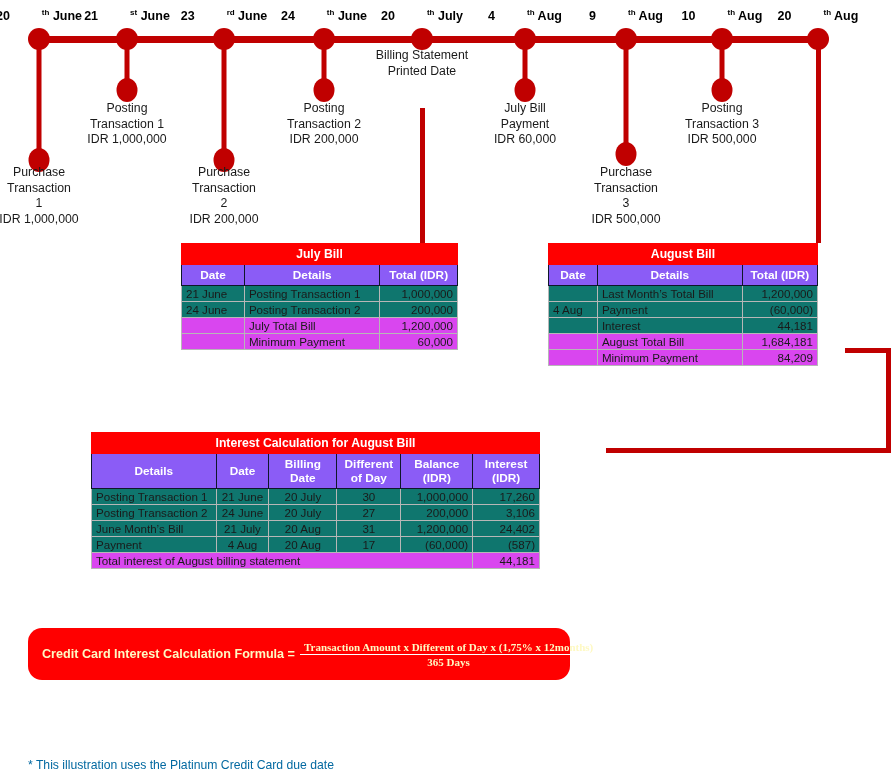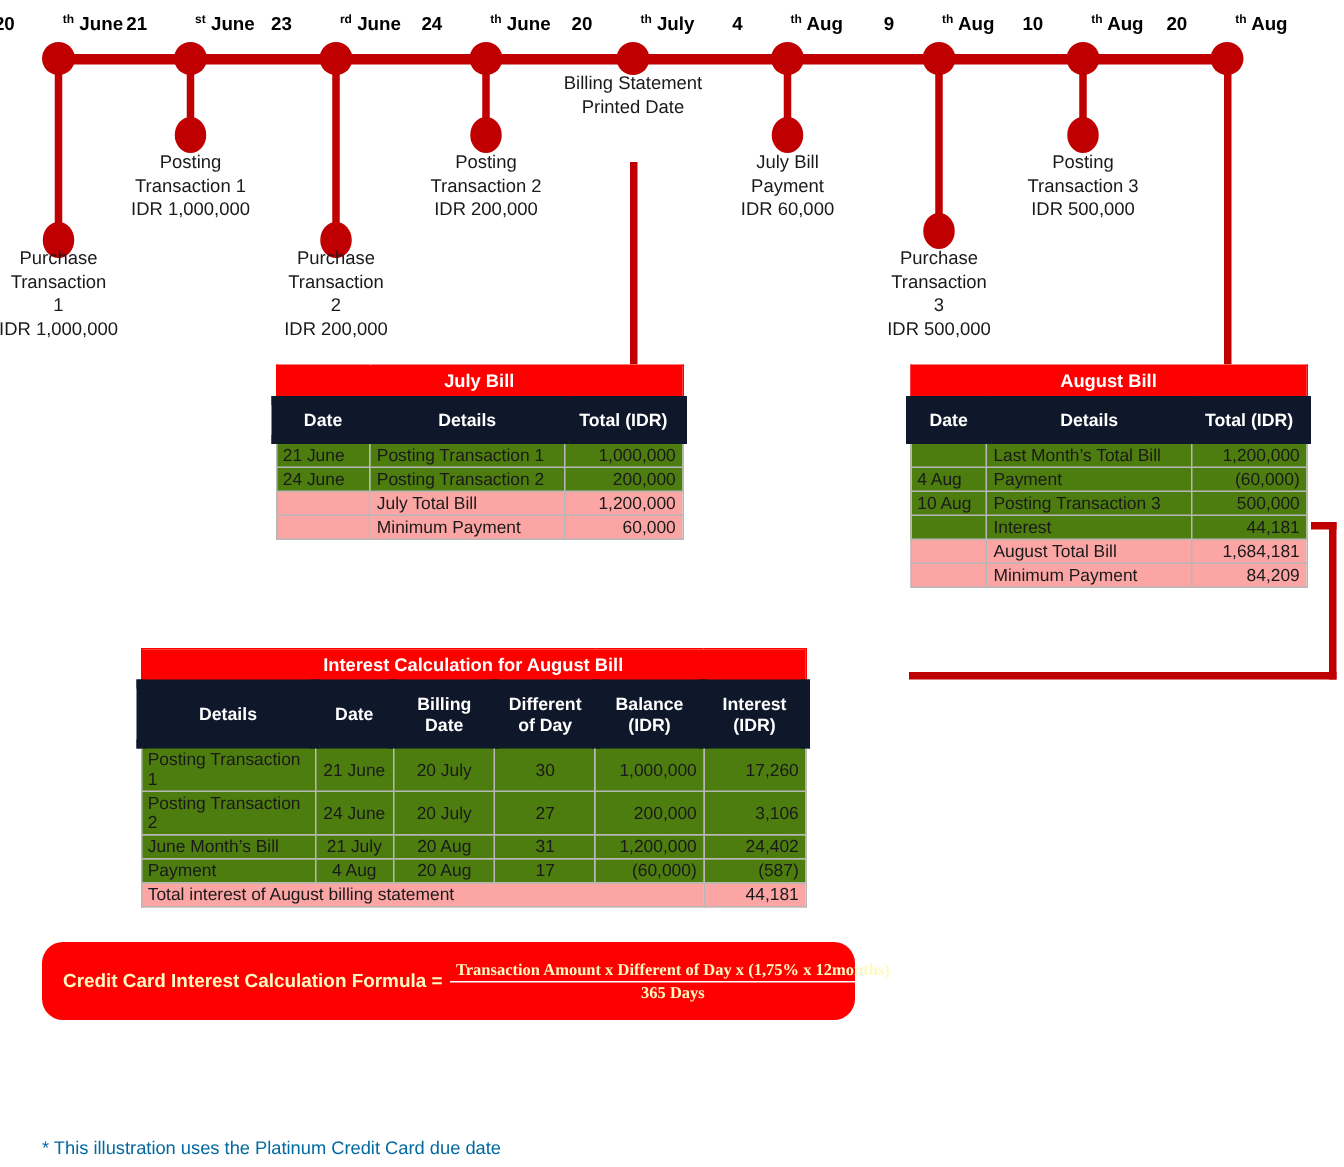--- a/index.html
+++ b/index.html
@@ -36,27 +36,27 @@
 
   
   .tbl{position:absolute;border-collapse:collapse;font-size:11.6px;
        border:1px solid #808080;background:#fff;}
   .tbl td,.tbl th{padding:1px 4px;border:1px solid #b7b7b7;}
   .tbl .ttl{
     background:#FF0000;color:#fff;font-weight:bold;text-align:center;
     font-size:12.2px;padding:3px 0;border:1px solid #FF0000;
   }
   .tbl .hd{
-    background:#0f172a;color:#fff;font-weight:bold;text-align:center;
-    font-size:11.8px;padding:3px 2px;border:6px solid #0f172a;
+    background:#8b5cf6;color:#fff;font-weight:bold;text-align:center;
+    font-size:11.8px;padding:3px 2px;border:1px solid #0f172a;
   }
   .tbl .num{text-align:right;}
   .tbl .ctr{text-align:center;}
-  .tbl .grey{background:#fca5a5;}
-  .tbl .white{background:#4d7c0f;}
+  .tbl .grey{background:#d946ef;}
+  .tbl .white{background:#0f766e;}
 
   
   .conn{position:absolute;background:#C00000;}
 
   
   .fbox{
     position:absolute;background:#FF0000;color:#fef9c3;border-radius:14px;
     font-weight:bold;display:flex;align-items:center;
   }
   .fbox .lbl{font-size:12.6px;white-space:nowrap;}
@@ -186,46 +186,41 @@
           <td class="grey num">1,200,000</td>
         </tr>
         <tr>
           <td class="grey "></td>
           <td class="grey ">Minimum Payment</td>
           <td class="grey num">60,000</td>
         </tr>
       </tbody>
   </table>
 
-  <table class="tbl" id="august-bill-table" style="left:604px;top:243px;width:270px;">
+  <table class="tbl" id="august-bill-table" style="left:548px;top:243px;width:270px;">
     <thead>
       <tr>
           <th class="ttl" colspan="3">August Bill</th>
         </tr>
       <tr>
         <th class="hd" style="width:46px;">Date</th>
         <th class="hd" style="width:150px;">Details</th>
         <th class="hd" style="width:72px;">Total (IDR)</th>
       </tr>
     </thead>
     <tbody id="august-bill-body">
         <tr>
           <td class="white "></td>
           <td class="white ">Last Month’s Total Bill</td>
           <td class="white num">1,200,000</td>
         </tr>
         <tr>
           <td class="white ">4 Aug</td>
           <td class="white ">Payment</td>
           <td class="white num">(60,000)</td>
-        </tr>
-        <tr>
-          <td class="white ">10 Aug</td>
-          <td class="white ">Posting Transaction 3</td>
-          <td class="white num">500,000</td>
         </tr>
         <tr>
           <td class="white "></td>
           <td class="white ">Interest</td>
           <td class="white num">44,181</td>
         </tr>
         <tr>
           <td class="grey "></td>
           <td class="grey ">August Total Bill</td>
           <td class="grey num">1,684,181</td>

